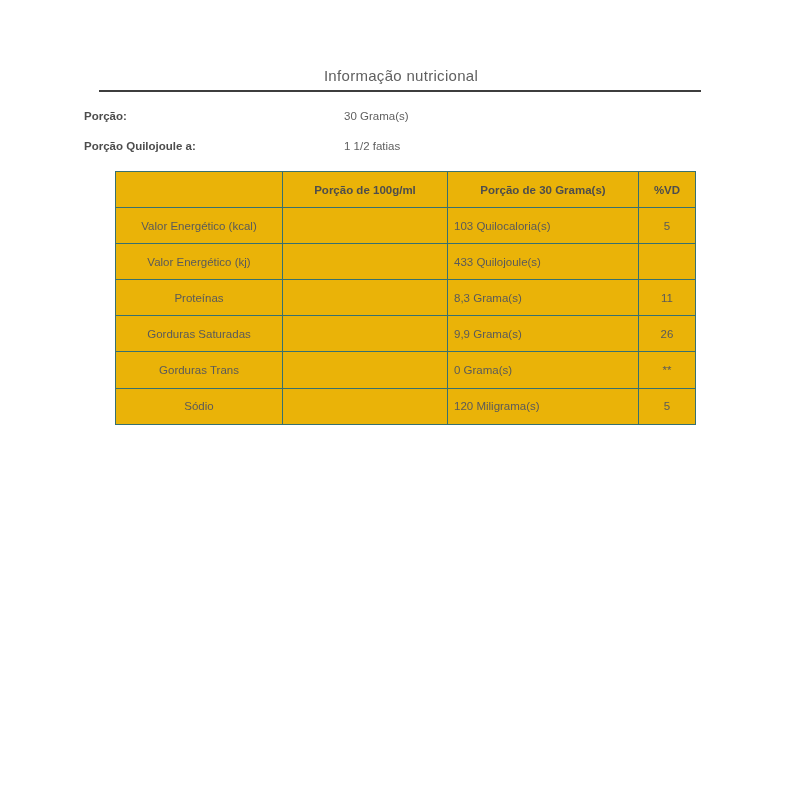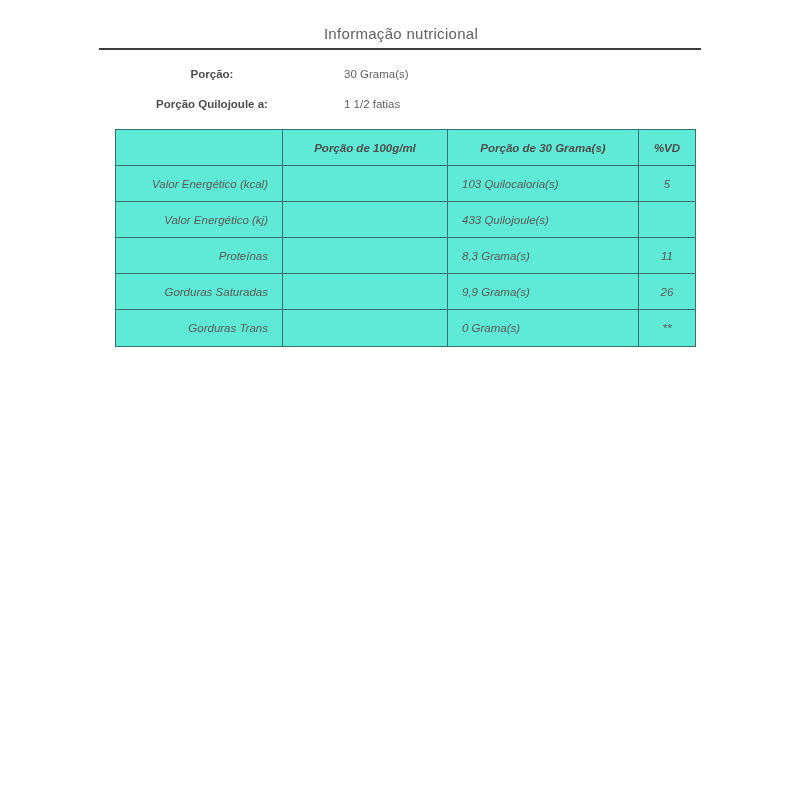--- a/index.html
+++ b/index.html
@@ -4,39 +4,40 @@
 <style>
   * { margin:0; padding:0; box-sizing:border-box; }
   html,body { background:#fff; }
   .page {
     position:relative;
     width:800px; height:572px;
     background:#ffffff;
     font-family:"Liberation Sans", sans-serif;
     color:#5a5a5a;
     overflow:hidden;
+    margin-top:42px;
   }
   .title {
     position:absolute;
     top:25px; left:100px; width:602px;
     text-align:center;
     font-size:15px;
     letter-spacing:0.3px;
     color:#606060;
   }
   .rule {
     position:absolute;
     top:48px; left:99px;
     width:602px; height:2px;
     background:#3d3d3d;
   }
   .info-row { position:absolute; left:0; width:800px; font-size:11.5px; }
   .info-row .label {
-    position:absolute; left:104px; width:216px;
-    text-align:center;
+    position:absolute; left:84px; width:216px;
+    text-align:left;
     font-weight:bold;
     color:#4d4d4d;
   }
   .info-row .value {
     position:absolute; left:344px;
     color:#5f5f5f;
   }
   .info-row.first  { top:68px; }
   .info-row.second { top:98px; }
 
@@ -45,31 +46,30 @@
     top:129px; left:115px;
     width:580px;
     border-collapse:collapse;
     table-layout:fixed;
     font-size:11.5px;
     color:#5a5a5a;
   }
   table.nutrition th, table.nutrition td {
     border:1.5px solid #377070;
     height:36.1px;
-    padding:0 14px;
+    padding:0 6px;
     font-weight:normal;
-    background:#5eead4;
-    font-style:italic;
+    background:#eab308;
   }
   table.nutrition thead th {
     font-weight:bold;
     color:#4d4d4d;
     text-align:center;
   }
-  td.c1 { text-align:right; padding-left:9px; }
+  td.c1 { text-align:center; padding-left:9px; }
   td.c2 { text-align:center; }
   td.c3 { text-align:left; }
   td.c4 { text-align:center; }
 </style>
 </head>
 <body>
 
 <div class="page">
 
   <div class="title">Informação nutricional</div>
@@ -124,16 +124,22 @@
         <td class="c2"></td>
         <td class="c3">9,9 Grama(s)</td>
         <td class="c4">26</td>
       </tr>
       <tr>
         <td class="c1">Gorduras Trans</td>
         <td class="c2"></td>
         <td class="c3">0 Grama(s)</td>
         <td class="c4">**</td>
       </tr>
+      <tr>
+        <td class="c1">Sódio</td>
+        <td class="c2"></td>
+        <td class="c3">120 Miligrama(s)</td>
+        <td class="c4">5</td>
+      </tr>
     </tbody>
   </table>
 
 </div>
 
 </body></html>

